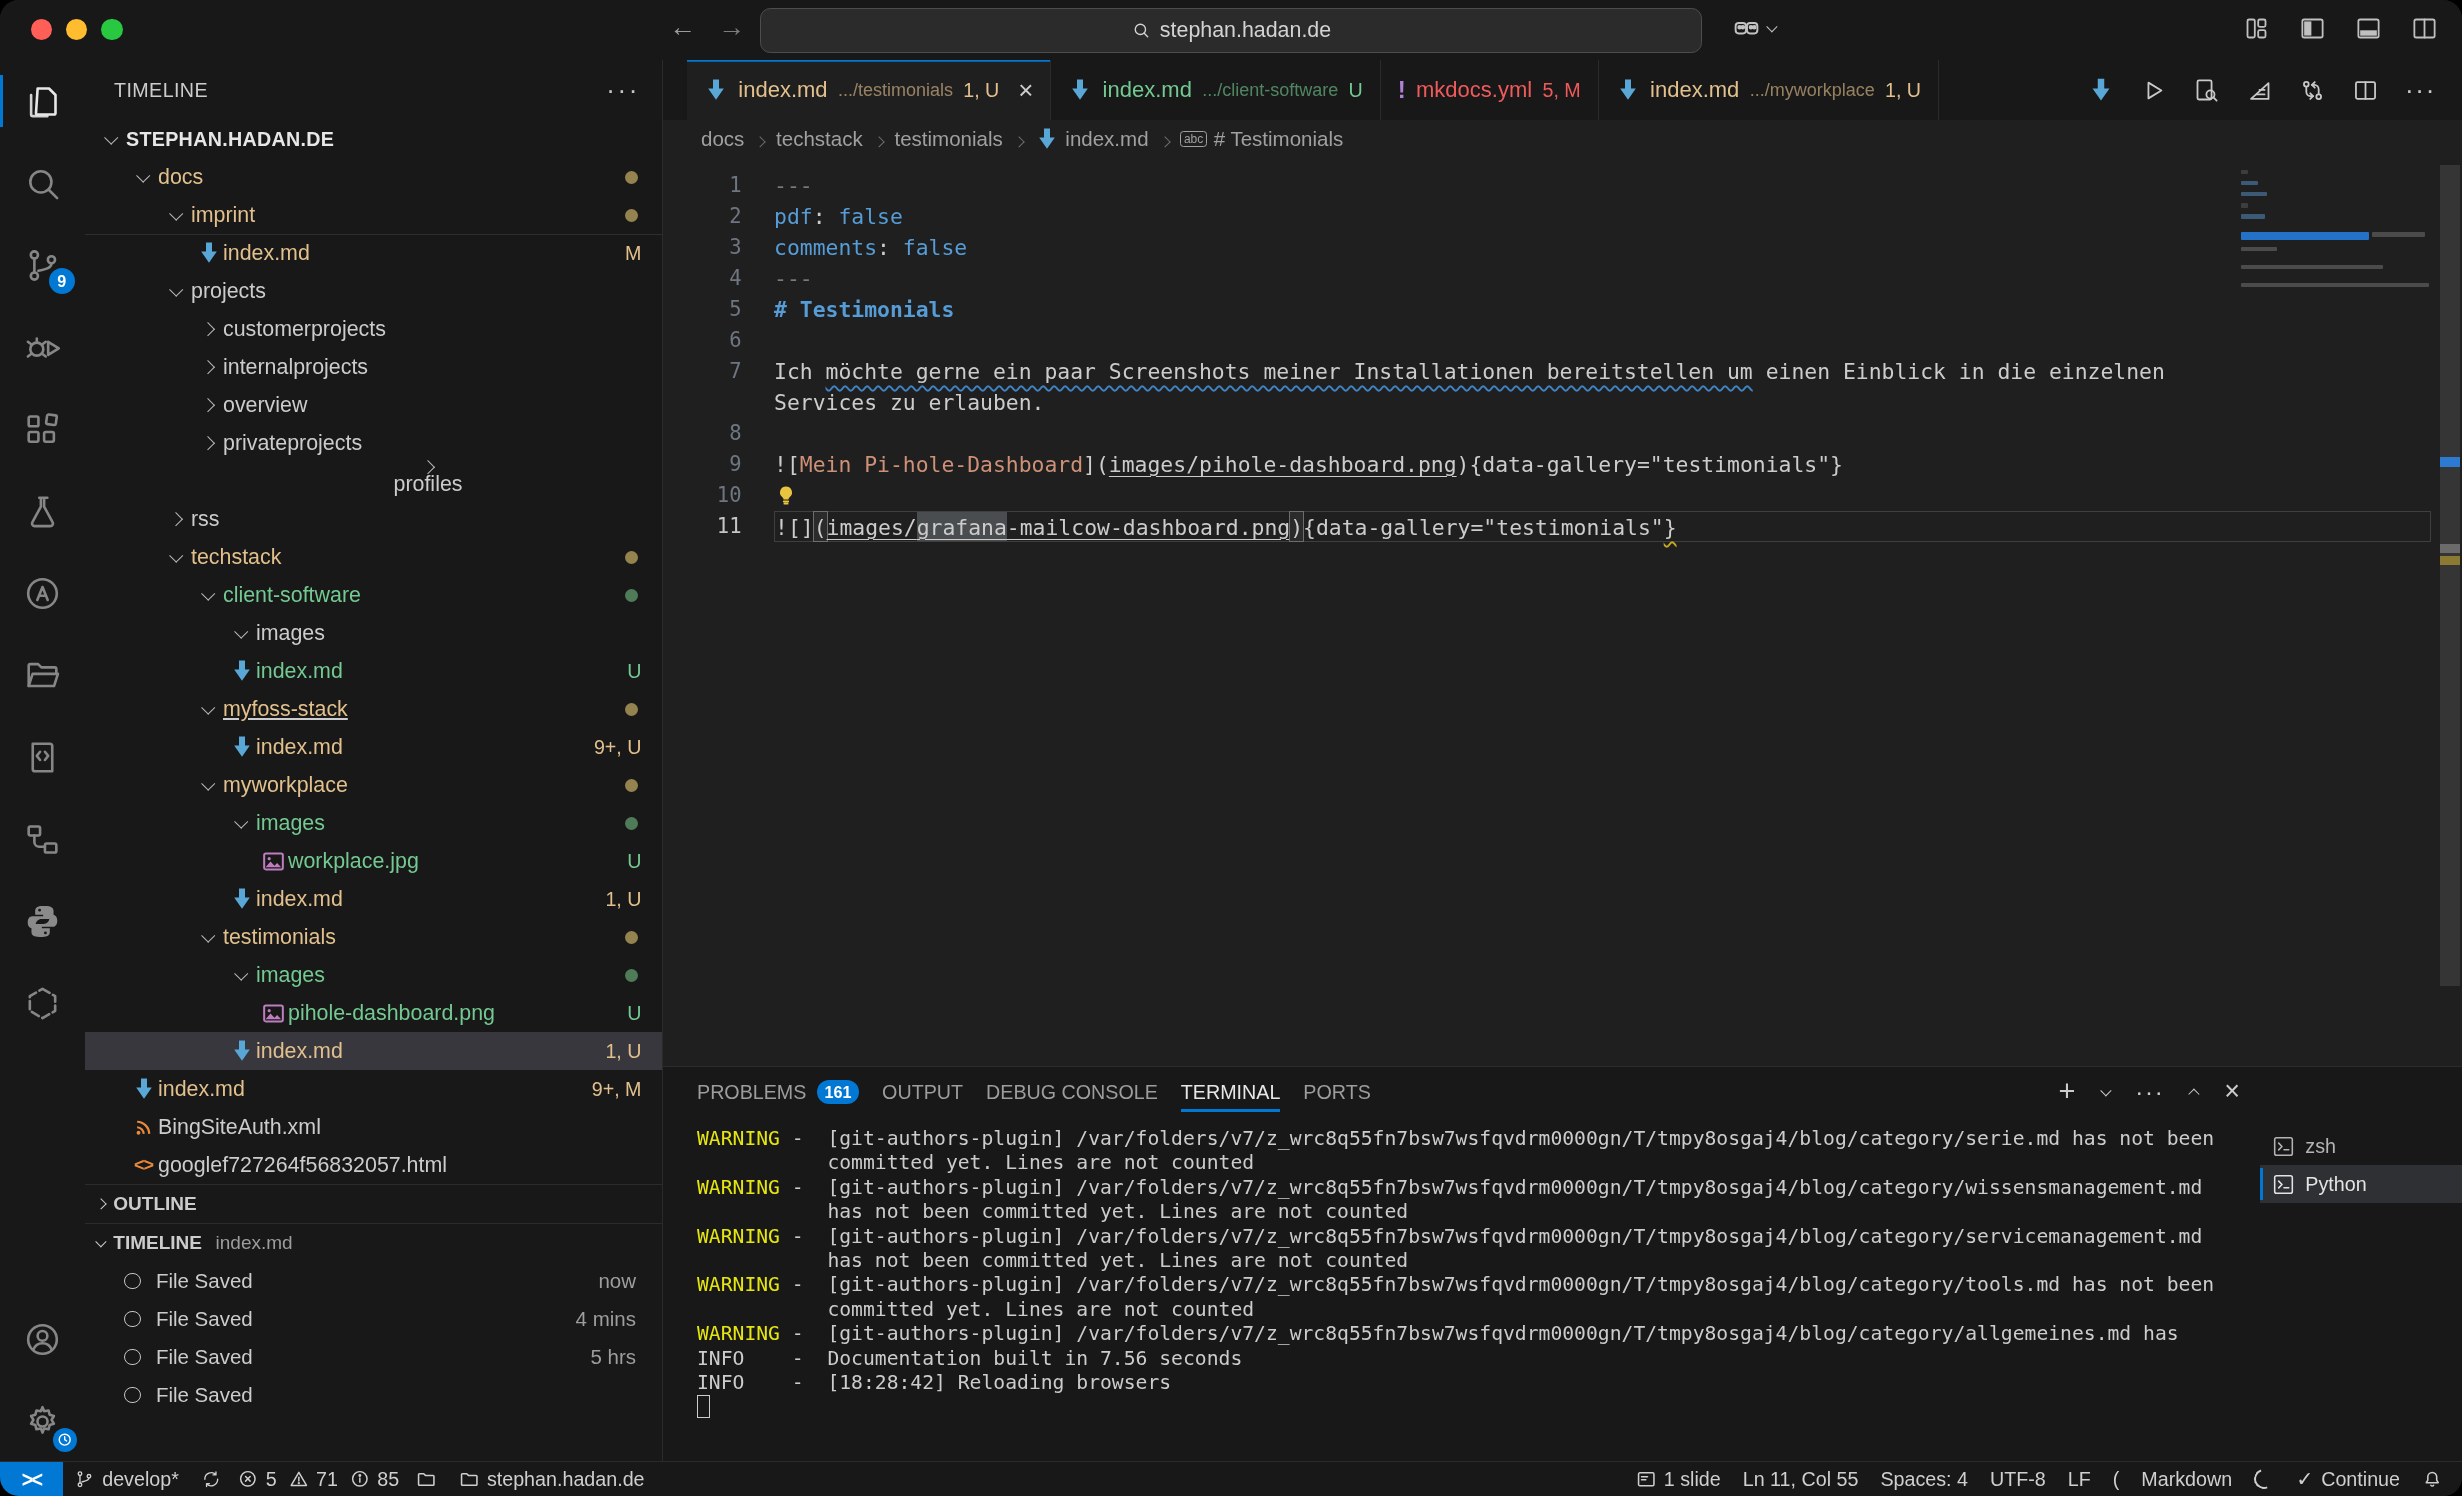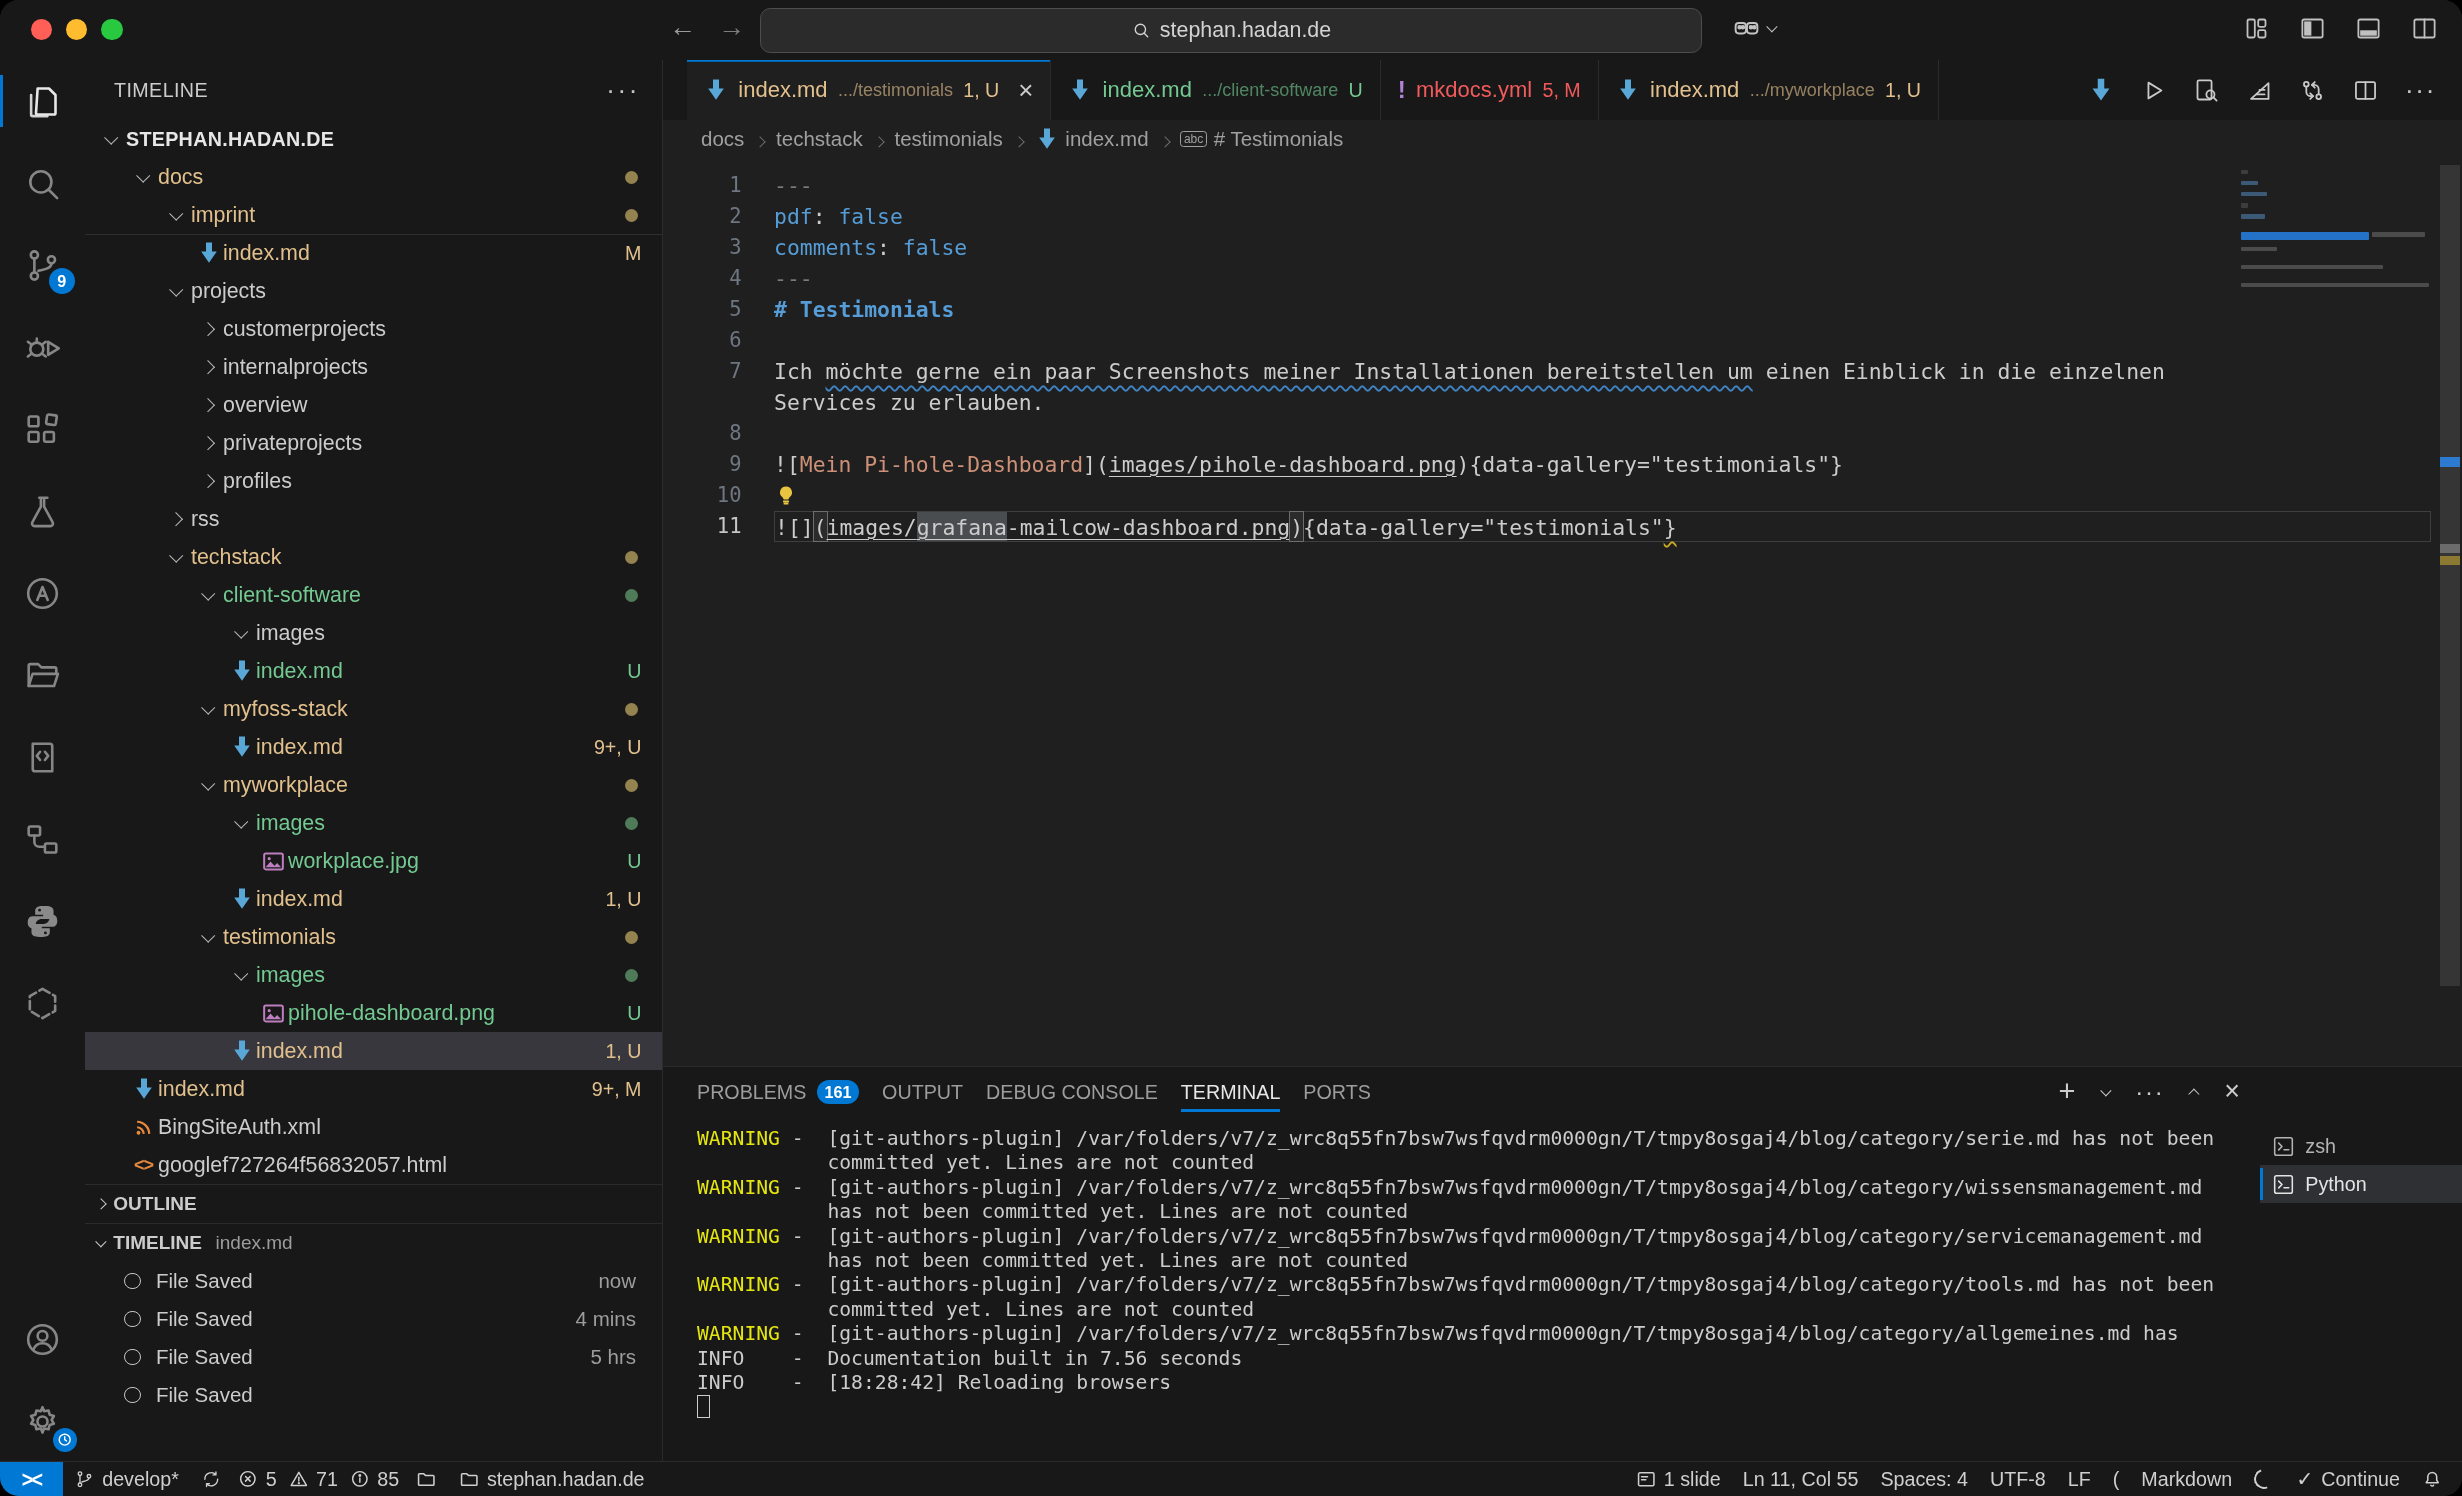--- a/index.html
+++ b/index.html
@@ -380,21 +380,21 @@
               <span class="chev right"></span>
             </span>
             <span class="tlabel">overview</span>
           </div>
           <div class="trow" style="padding-left: 109px;">
             <span class="tchev">
               <span class="chev right"></span>
             </span>
             <span class="tlabel">privateprojects</span>
           </div>
-          <div class="trow" style="padding-left: 109px;">
+          <div class="trow" style="padding-left: 109px; flex-direction: column;">
             <span class="tchev">
               <span class="chev right"></span>
             </span>
             <span class="tlabel">profiles</span>
           </div>
           <div class="trow" style="padding-left: 77px;">
             <span class="tchev">
               <span class="chev right"></span>
             </span>
             <span class="tlabel">rss</span>
@@ -423,21 +423,21 @@
             <span class="tico">
               <span style="display: inline-flex; align-items: center;">
                 <svg width="24" height="24" viewBox="0 0 16 16" fill="#59a7d7">
                   <path d="M6 1h4v6h3.2L8 14.5 2.8 7H6z"></path>
                 </svg>
               </span>
             </span>
             <span class="tlabel c-green">index.md</span>
             <span class="tbadge c-green">U</span>
           </div>
-          <div class="trow" style="padding-left: 109px;">
+          <div class="trow" style="padding-left: 109px; text-decoration: underline;">
             <span class="tchev">
               <span class="chev down"></span>
             </span>
             <span class="tlabel c-yellow">myfoss-stack</span>
             <span class="tdot dot-yellow"></span>
           </div>
           <div class="trow" style="padding-left: 142px;">
             <span class="tico">
               <span style="display: inline-flex; align-items: center;">
                 <svg width="24" height="24" viewBox="0 0 16 16" fill="#59a7d7">

